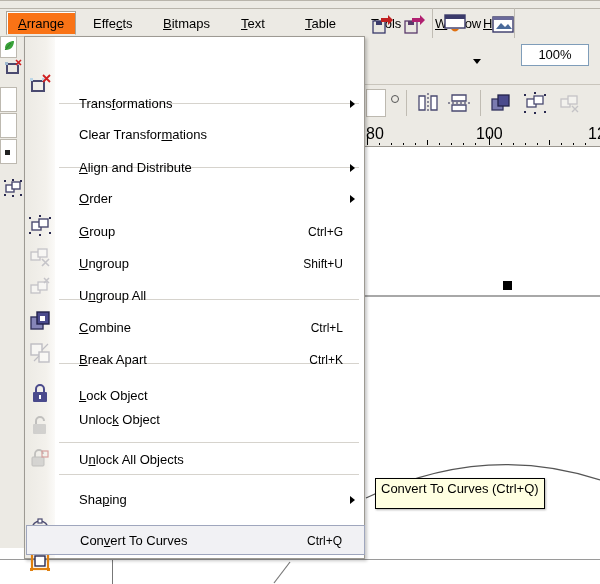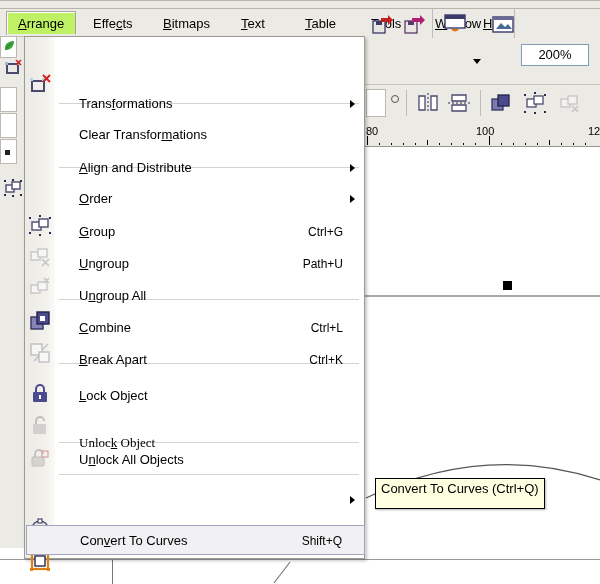--- a/index.html
+++ b/index.html
@@ -13,21 +13,21 @@
 
   
   #topstrip{position:absolute;left:0;top:0;width:600px;height:11px;background:#eceae4;}
   #topstrip .ln{position:absolute;left:0;width:600px;height:1px;background:#b8b4ab;}
 
   
   #menubar{position:absolute;left:0;top:11px;width:600px;height:25px;
            background:#eceae4;border-bottom:1px solid #c4c0b8;}
   .mtab{position:absolute;top:0;height:25px;line-height:25px;padding:0 11px;
         font-size:13px;color:#000;white-space:nowrap;cursor:default;}
-  .mtab.active{background:#bef264;border:1px solid #a9a49a;border-bottom-color:#eceae4;
+  .mtab.active{background:#f97316;border:1px solid #a9a49a;border-bottom-color:#eceae4;
                height:24px;line-height:24px;box-sizing:border-box;
                box-shadow:inset 1px 1px 0 #fff;}
   .u{text-decoration:underline;}
 
   
   #leftbar{position:absolute;left:0;top:36px;width:24px;height:548px;background:#eceae4;}
   #leftbar .seph{position:absolute;left:0;width:24px;height:1px;background:#c4c0b8;}
 
   
   #toolbar{position:absolute;left:364px;top:36px;width:236px;height:48px;background:#eceae4;}
@@ -36,21 +36,21 @@
   .tbtn{position:absolute;top:10px;width:28px;height:28px;}
   .tsep{position:absolute;top:8px;width:1px;height:30px;background:#c0bcb3;}
   .tsep2{position:absolute;top:4px;width:1px;height:30px;background:#c0bcb3;}
   #zoombox{position:absolute;left:521px;top:44px;width:68px;height:22px;
            background:#fff;border:1px solid #7f9db9;box-sizing:border-box;
            font-size:13px;line-height:20px;text-align:center;color:#000;}
 
   
   #ruler{position:absolute;left:364px;top:126px;width:236px;height:20px;
          background:#eceae4;border-bottom:1px solid #9b9790;}
-  #ruler .rlabel{position:absolute;top:-1px;font-size:11px;color:#000;}
+  #ruler .rlabel{position:absolute;top:-1px;font-size:16px;color:#000;}
   #ruler .tickM{position:absolute;bottom:1px;width:1px;height:9px;background:#000;}
   #ruler .tickm{position:absolute;bottom:1px;width:1px;height:2px;background:#000;}
 
   
   #canvas{position:absolute;left:364px;top:147px;width:236px;height:437px;
           background:#ffffff;border-left:1px solid #b5b1a8;box-sizing:border-box;}
   #canvas-lower{position:absolute;left:0;top:548px;width:600px;height:36px;background:#fff;}
 
   .cline{position:absolute;background:#a8a8a8;}
   #sqhandle{position:absolute;left:503px;top:281px;width:9px;height:9px;background:#000;}
@@ -156,21 +156,21 @@
 </svg>
 <svg style="position:absolute;left:472px;top:57px;" width="10" height="8" viewBox="0 0 10 8">
   <path d="M1 2 L9 2 L5 7 Z" fill="#000"></path>
 </svg>
 <svg class="tbtn" style="left:489px;" viewBox="0 0 28 28">
   <rect x="4" y="7" width="20" height="15" fill="#fff" stroke="#3a3a6a" stroke-width="1.4"></rect>
   <rect x="4" y="7" width="20" height="3" fill="#6a6a9a"></rect>
   <path d="M7 19 l5 -6 l4 4 l3 -3 l4 5 z" fill="#4a6a9a"></path>
 </svg>
 <div class="tsep" style="left:514px;"></div>
-<div id="zoombox">200%</div>
+<div id="zoombox">100%</div>
 
 <div class="wbox" style="left:366px;top:89px;width:20px;height:28px;"></div>
 <div style="position:absolute;left:391px;top:95px;width:6px;height:6px;border:1px solid #555;border-radius:50%;"></div>
 <div class="tsep2" style="left:406px;top:90px;height:26px;"></div>
 <svg style="position:absolute;left:417px;top:93px;" width="22" height="20" viewBox="0 0 22 20">
   <path d="M2 3 h6 v14 h-6 z" fill="#fff" stroke="#4a4a70" stroke-width="1.3"></path>
   <path d="M14 3 h6 v14 h-6 z" fill="#fff" stroke="#4a4a70" stroke-width="1.3"></path>
   <path d="M11 0 v20" stroke="#2a2a50" stroke-width="1" stroke-dasharray="2,2"></path>
 </svg>
 <svg style="position:absolute;left:448px;top:93px;" width="22" height="20" viewBox="0 0 22 20">
@@ -339,48 +339,49 @@
     <span class="lbl"><span class="u">O</span>rder</span>
     <span class="arrow"></span>
   </div>
 
   <div class="mi" style="top:132px;">
     <span class="lbl"><span class="u">G</span>roup</span>
     <span class="acc">Ctrl+G</span>
   </div>
   <div class="mi dis" style="top:164px;">
     <span class="lbl"><span class="u">U</span>ngroup</span>
-    <span class="acc">Path+U</span>
+    <span class="acc">Shift+U</span>
   </div>
   <div class="mi dis" style="top:196px;">
     <span class="lbl">U<span class="u">n</span>group All</span>
   </div>
 
   <div class="mi" style="top:228px;">
     <span class="lbl"><span class="u">C</span>ombine</span>
     <span class="acc">Ctrl+L</span>
   </div>
   <div class="mi dis" style="top:260px;">
     <span class="lbl"><span class="u">B</span>reak  Apart</span>
     <span class="acc">Ctrl+K</span>
   </div>
 
   <div class="mi" style="top:296px;">
     <span class="lbl"><span class="u">L</span>ock Object</span>
   </div>
-  <div class="mi dis" style="top:343px;font-family:Liberation Serif, serif;">
+  <div class="mi dis" style="top:320px;">
     <span class="lbl">Unloc<span class="u">k</span> Object</span>
   </div>
   <div class="mi dis" style="top:360px;">
     <span class="lbl">U<span class="u">n</span>lock All Objects</span>
   </div>
 
   <div class="mi" style="top:400px;">
+    <span class="lbl">Sha<span class="u">p</span>ing</span>
     <span class="arrow"></span>
   </div>
 
   <div class="mi sel" style="top:440px;">
     <span class="lbl">Con<span class="u">v</span>ert To Curves</span>
-    <span class="acc">Shift+Q</span>
+    <span class="acc">Ctrl+Q</span>
   </div>
 </div>
 
 <div id="tooltip">Convert To Curves (Ctrl+Q)</div>
 
 </body></html>

